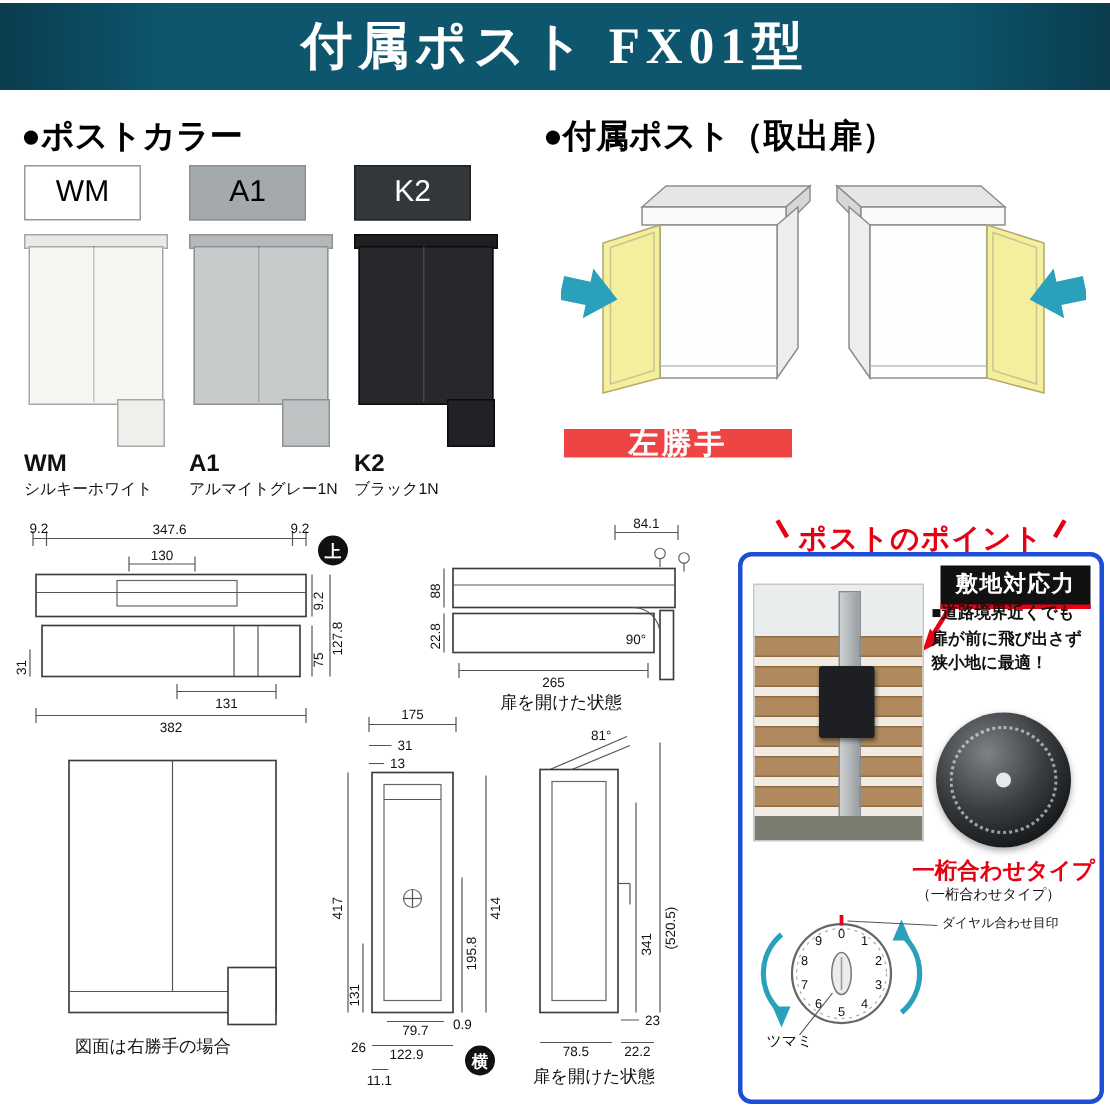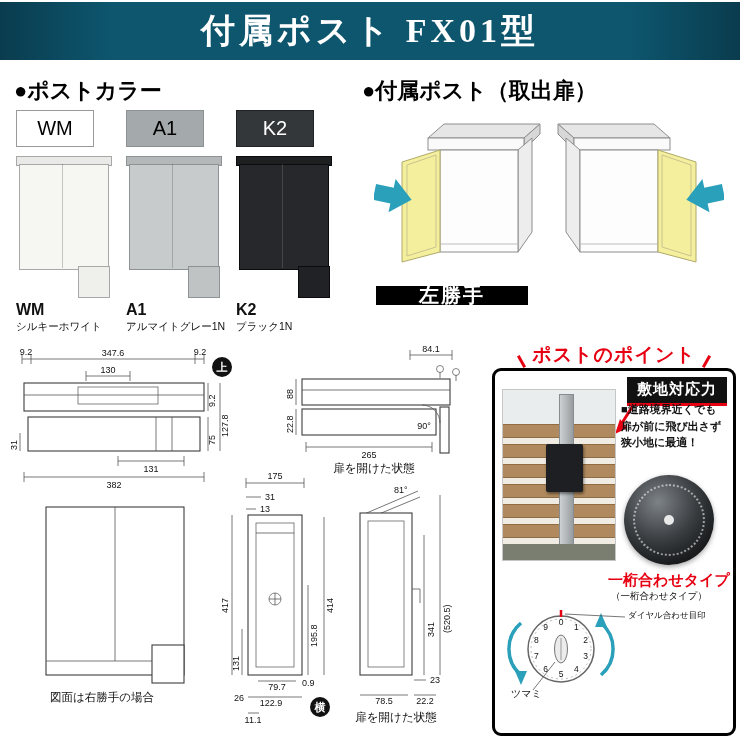--- a/index.html
+++ b/index.html
@@ -39,42 +39,42 @@
   .mb-a1 .mb-lid{background:#b4b8b9;border:1px solid #8d9294}.mb-a1 .mb-body{background:#c7cbcc;border:1px solid #8d9294}.mb-a1 .mb-split{background:rgba(0,0,0,.18)}.mb-a1 .mb-block{background:#bfc3c4;border:1px solid #8d9294}
   .mb-k2 .mb-lid{background:#1d1f21;border:1px solid #0a0b0c}.mb-k2 .mb-body{background:#26282b;border:1px solid #0a0b0c}.mb-k2 .mb-split{background:rgba(255,255,255,.14)}.mb-k2 .mb-block{background:#202225;border:1px solid #0a0b0c}
   .pc-cap { position:absolute; left:2px; top:190px; width:108px; line-height:1.25; white-space:nowrap; }
   .pc-code { font-size:16px; font-weight:700; }
   .pc-name { font-size:10.5px; }
   
   .spec-section { position:absolute; left:360px; top:70px; width:378px; height:272px; }
   .spec-diagram { position:absolute; top:34px; }
   .spec-diagram.dl-left { left:14px; } .spec-diagram.dl-right { left:194px; }
   .hand-label {
-    position:absolute; top:216px; width:152px; height:19px; background:#000000; color:#fff;
+    position:absolute; top:216px; width:152px; height:19px; background:#ef4444; color:#fff;
     display:flex; align-items:center; justify-content:center; font-size:20px; font-weight:700; letter-spacing:2px;
   }
   .hand-label.hl-left { left:16px; } .hand-label.hl-right { left:196px; }
   
   .drawings { position:absolute; left:6px; top:345px; }
   svg { font-family:inherit; }
   .dl { stroke:#555; stroke-width:0.8; }
   .ol { stroke:#555; stroke-width:0.8; }
   .dr { fill:#fff; stroke:#3d3d3d; stroke-width:1.1; }
   .dr2 { fill:none; stroke:#666; stroke-width:0.8; }
   .dim { font-size:9px; fill:#111; }
   .cap { font-size:11.5px; fill:#111; }
   .badge-c { fill:#111; }
   .badge-t { font-size:11px; font-weight:700; fill:#fff; text-anchor:middle; }
   
   .points-panel { position:absolute; left:492px; top:346px; width:244px; height:392px; }
-  .points-title-row { position:absolute; left:0; top:0; width:100%; height:22px; display:flex; align-items:flex-end; justify-content:center; gap:9px; }
+  .points-title-row { position:absolute; left:0; top:0; width:100%; height:22px; display:flex; align-items:flex-start; justify-content:center; gap:9px; }
   .points-title { color:#e60012; font-size:19px; font-weight:800; letter-spacing:1px; }
   .deco { width:3px; height:13px; background:#e60012; display:inline-block; }
   .deco-l { transform:rotate(-30deg); } .deco-r { transform:rotate(30deg); }
-  .points-box { position:absolute; left:0; top:22px; right:0; bottom:2px; border:3px solid #000000; border-radius:9px; background:#fff; }
+  .points-box { position:absolute; left:0; top:22px; right:0; bottom:2px; border:3px solid #1d4ed8; border-radius:9px; background:#fff; }
   .feature-ribbon {
     position:absolute; top:6px; right:6px; background:#111; color:#fff;
     font-size:15px; font-weight:700; letter-spacing:1px; padding:3px 10px 4px;
     border-bottom:3px solid #e60012;
   }
   .ribbon-arrow { position:absolute; left:116px; top:30px; }
   .feature-photo { position:absolute; left:7px; top:18px; width:112px; height:170px; border:1px solid #c6c6c6; background:linear-gradient(#e9edee 0 26%,#f0ece4 26%); overflow:hidden; }
   .fp-slat { position:absolute; left:0; width:100%; height:12px; background:#b08a5e; border-top:1px solid #8f6c43; border-bottom:1px solid #8f6c43; }
   .fp-post { position:absolute; left:56px; top:4px; width:13px; height:100%; background:linear-gradient(90deg,#cdd1d2,#979da0); border:1px solid #868c8f; }
   .fp-box { position:absolute; left:43px; top:54px; width:37px; height:48px; background:#1d1f22; border-radius:2px; box-shadow:1px 2px 3px rgba(0,0,0,.45); }

